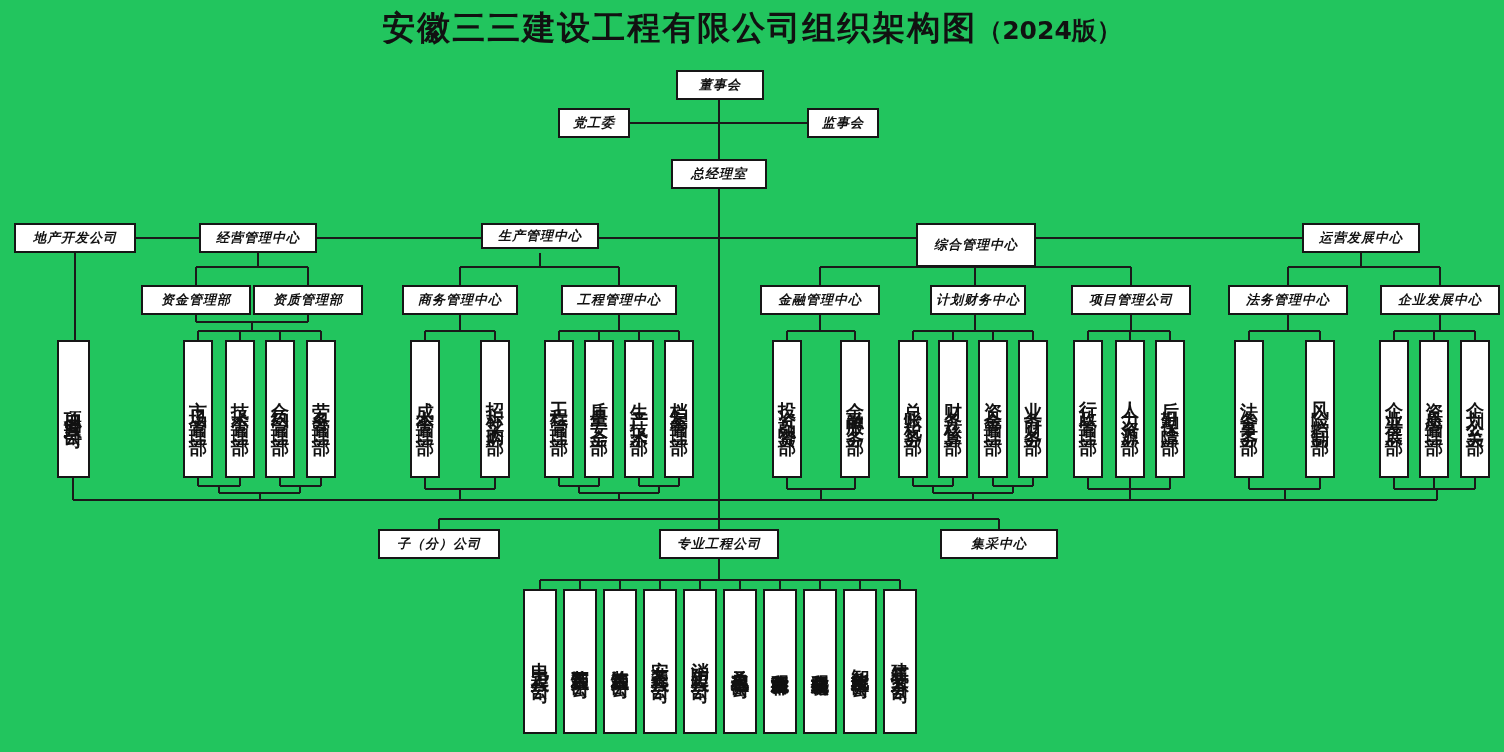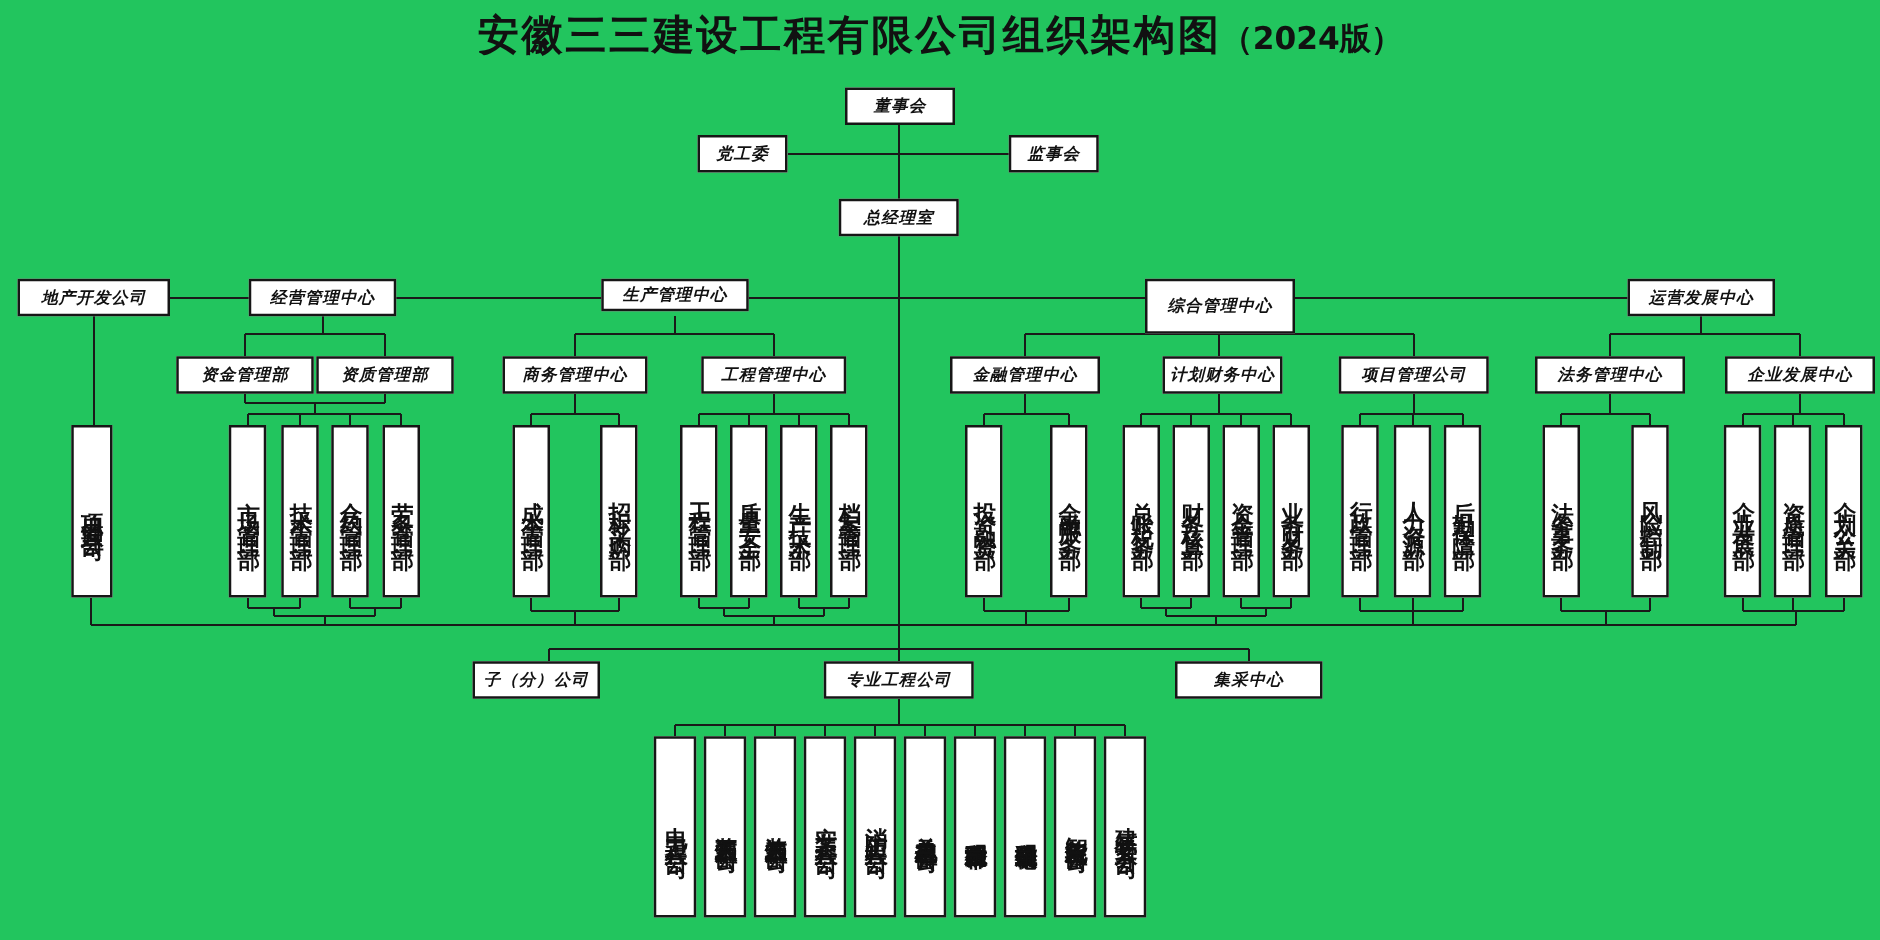--- a/index.html
+++ b/index.html
@@ -90,21 +90,21 @@
   <div class="vbox v5" style="left:1018px;top:340px;width:30px;height:138px">业务财务部</div>
   <div class="vbox v5" style="left:1073px;top:340px;width:30px;height:138px">行政管理部</div>
   <div class="vbox v5" style="left:1115px;top:340px;width:30px;height:138px">人力资源部</div>
   <div class="vbox v5" style="left:1155px;top:340px;width:30px;height:138px">后勤保障部</div>
   <div class="vbox v5" style="left:1234px;top:340px;width:30px;height:138px">法务事务部</div>
   <div class="vbox v5" style="left:1305px;top:340px;width:30px;height:138px">风险控制部</div>
   <div class="vbox v5" style="left:1379px;top:340px;width:30px;height:138px">企业发展部</div>
   <div class="vbox v5" style="left:1419px;top:340px;width:30px;height:138px">资质管理部</div>
   <div class="vbox v5" style="left:1460px;top:340px;width:30px;height:138px">企划公关部</div>
 
-  <div class="hbox" style="left:378px;top:529px;width:102px;height:30px">子（分）公司</div>
+  <div class="hbox" style="left:378px;top:529px;width:122px;height:30px">子（分）公司</div>
   <div class="hbox" style="left:659px;top:529px;width:120px;height:30px">专业工程公司</div>
   <div class="hbox" style="left:940px;top:529px;width:118px;height:30px">集采中心</div>
 
   <div class="vbox c6 lh30" style="left:523px;top:589px;width:34px;height:145px">电力工程公司</div>
   <div class="vbox c7 lh30" style="left:563px;top:589px;width:34px;height:145px">装饰工程一公司</div>
   <div class="vbox c7 lh30" style="left:603px;top:589px;width:34px;height:145px">装饰工程二公司</div>
   <div class="vbox c6 lh30" style="left:643px;top:589px;width:34px;height:145px">安装工程公司</div>
   <div class="vbox c6 lh30" style="left:683px;top:589px;width:34px;height:145px">消防工程公司</div>
   <div class="vbox c7 lh30" style="left:723px;top:589px;width:34px;height:145px">总承包工程公司</div>
   <div class="vbox c8 lh30" style="left:763px;top:589px;width:34px;height:145px">市政园林工程公司</div>

